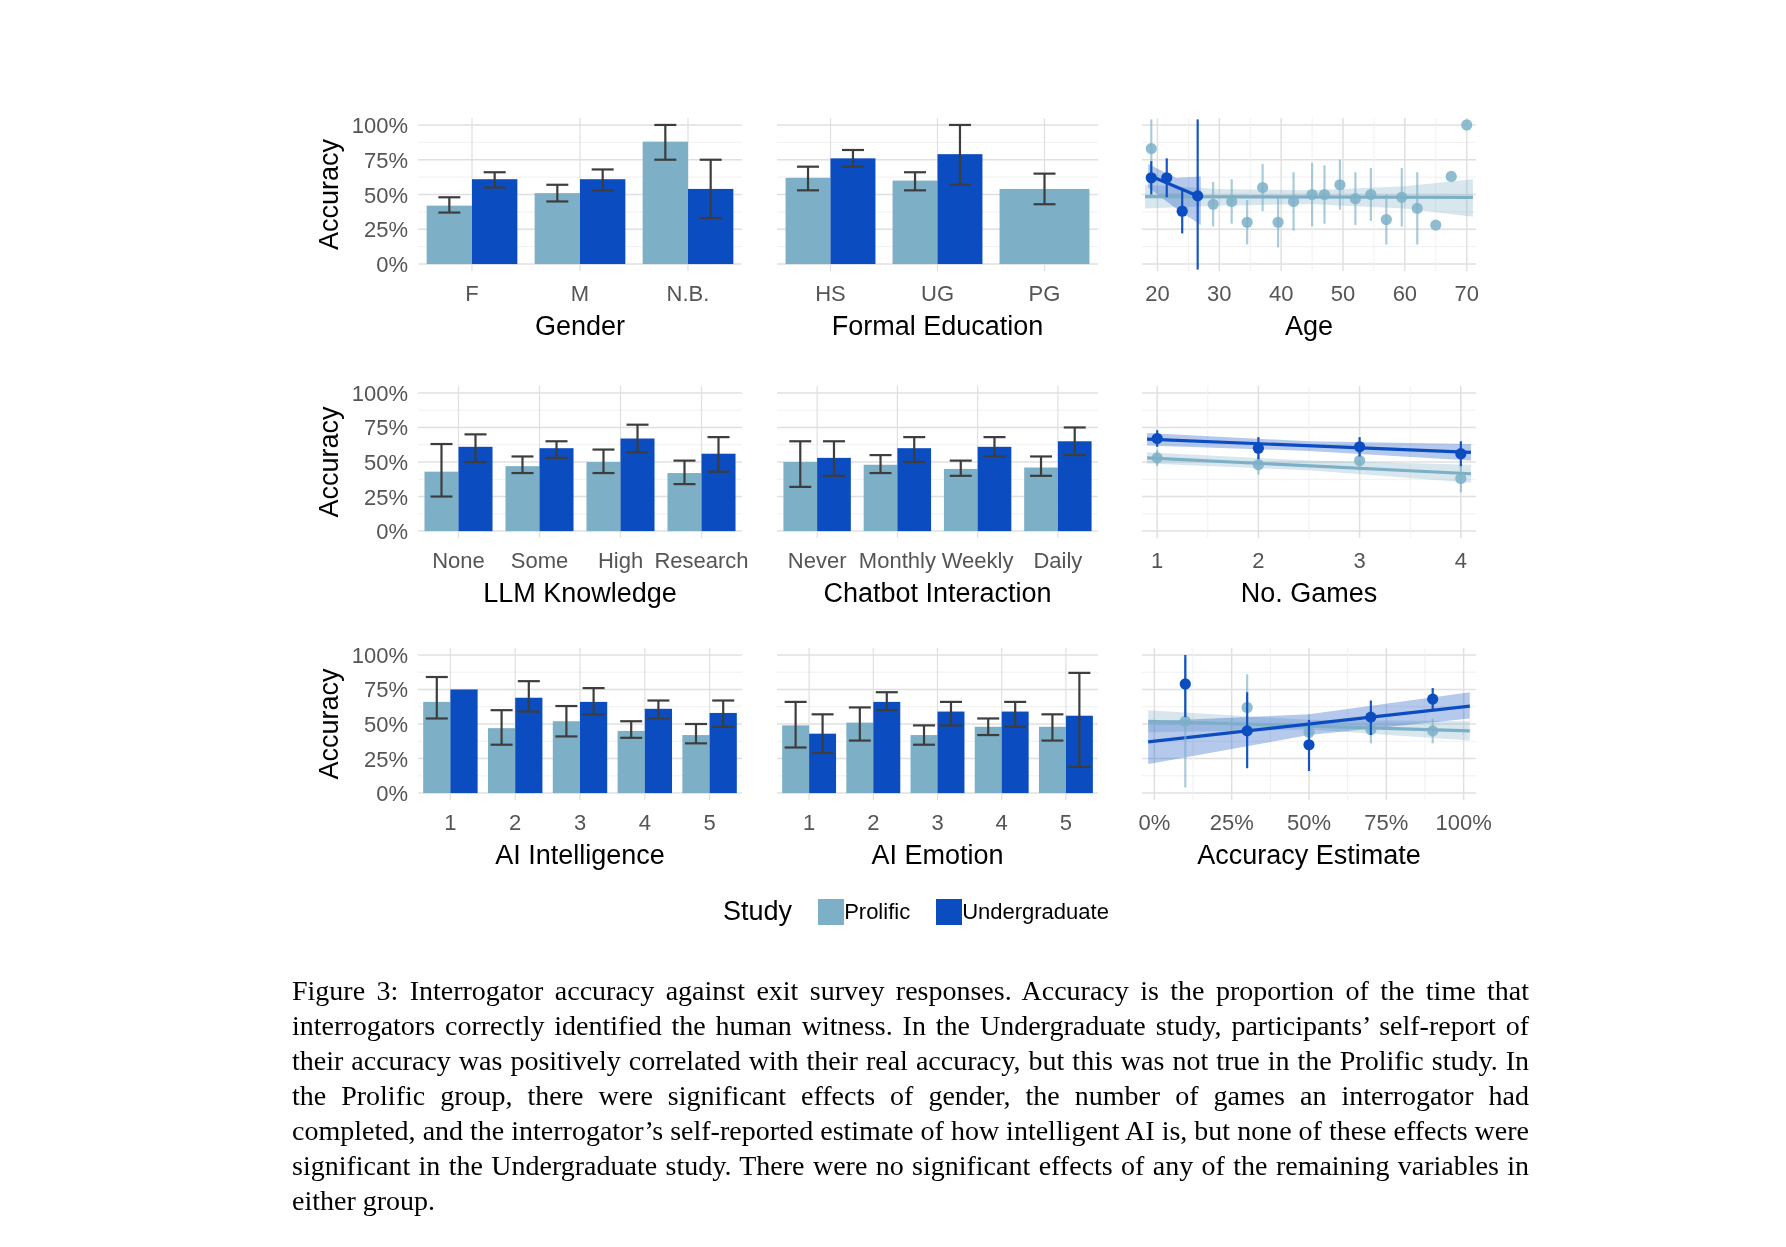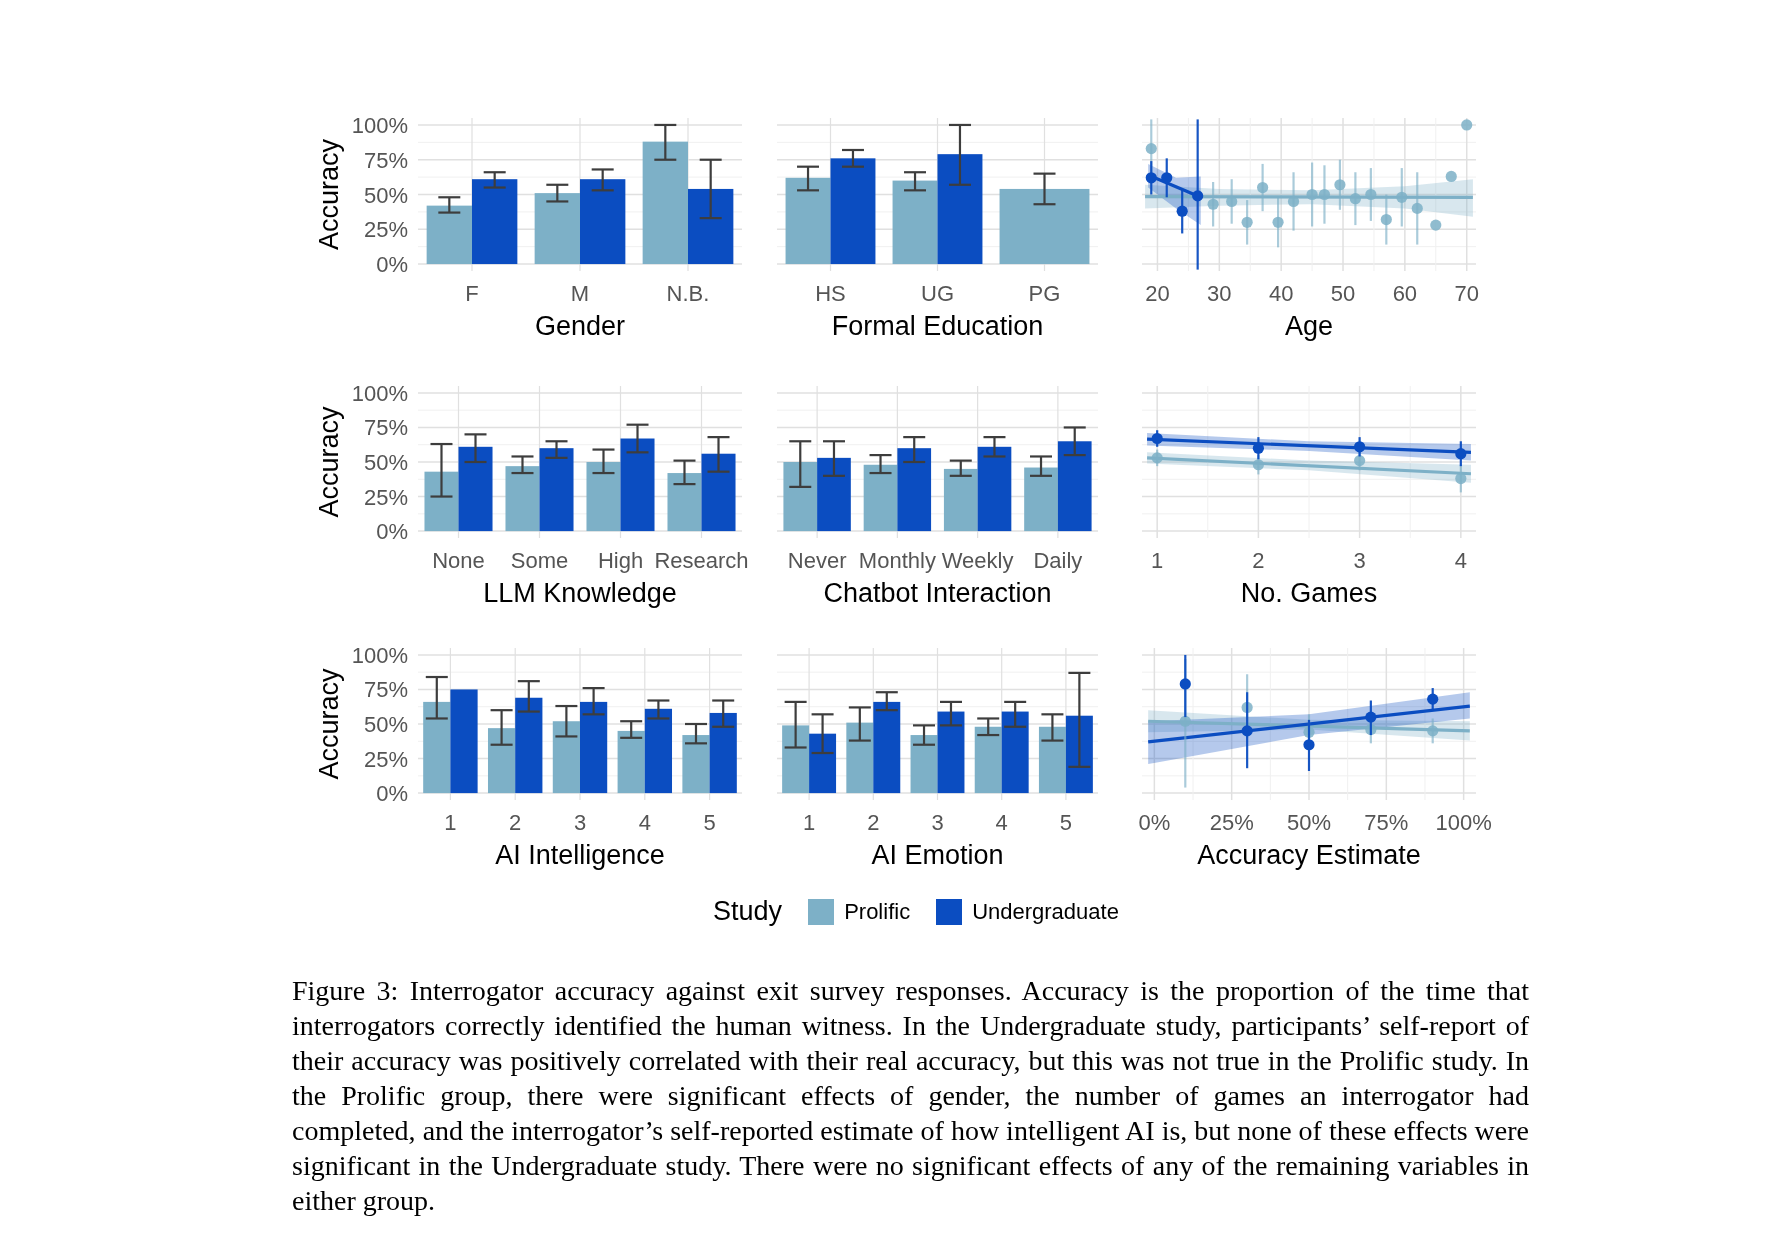--- a/index.html
+++ b/index.html
@@ -1,20 +1,20 @@
 <!DOCTYPE html>
 <html><head>
 <meta charset="utf-8">
 <style>
   html,body{margin:0;padding:0;background:#ffffff;}
   body{width:1786px;height:1247px;position:relative;font-family:"Liberation Sans",sans-serif;overflow:hidden;}
   #chart-canvas{position:absolute;left:0;top:0;}
   .legend{position:absolute;left:0;top:896px;width:100%;display:flex;justify-content:center;align-items:center;gap:26px;margin-left:23px;}
   .legend-title{font-size:27px;color:#000;}
-  .legend-item{display:flex;align-items:center;gap:10px;}
+  .legend-item{display:flex;align-items:center;gap:0;}
   .legend-swatch{width:26px;height:26px;display:inline-block;}
   .legend-label{font-size:22px;color:#000;}
   .caption{position:absolute;left:281px;top:962px;width:1237px;font-family:"Liberation Serif",serif;font-size:28px;line-height:1.25;color:#000;text-align:justify;margin:11px;}
 </style>
 </head>
 <body>
 
 <svg id="chart-canvas" width="1786" height="1247">
     <g>
       <line x1="418" x2="742" y1="246.6590909090909" y2="246.6590909090909" stroke="#F0F0F0" stroke-width="1"></line>

